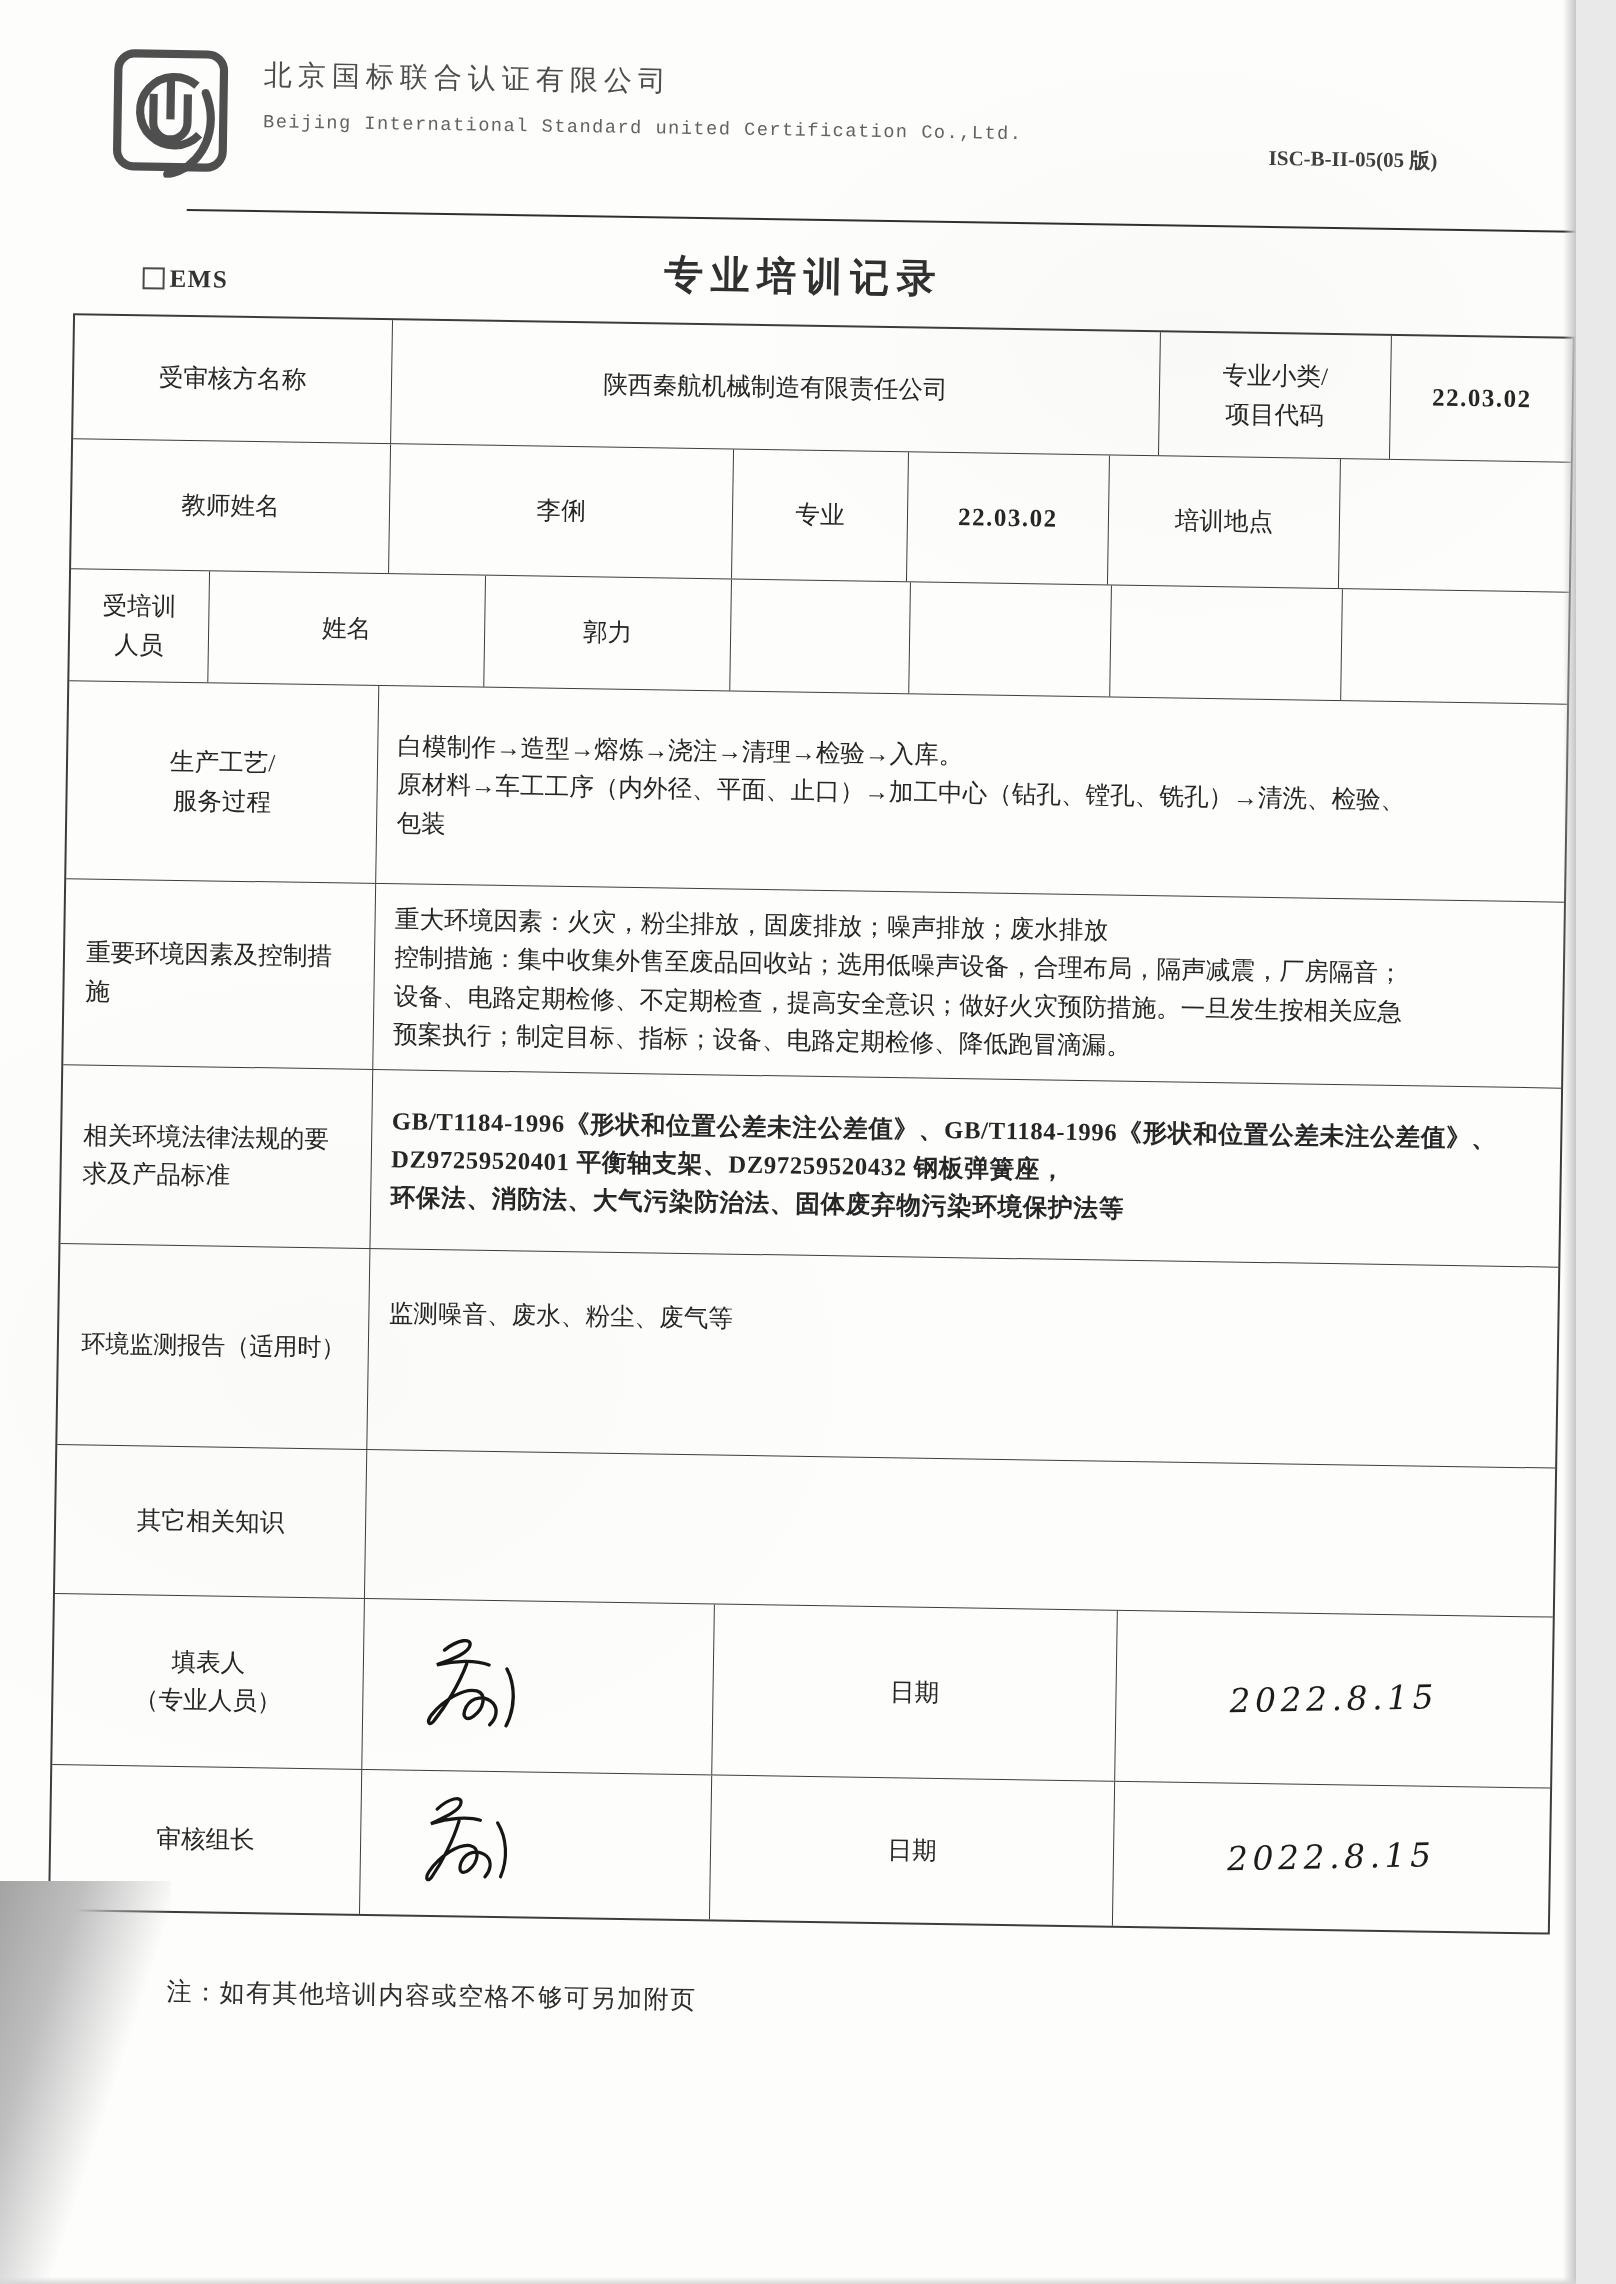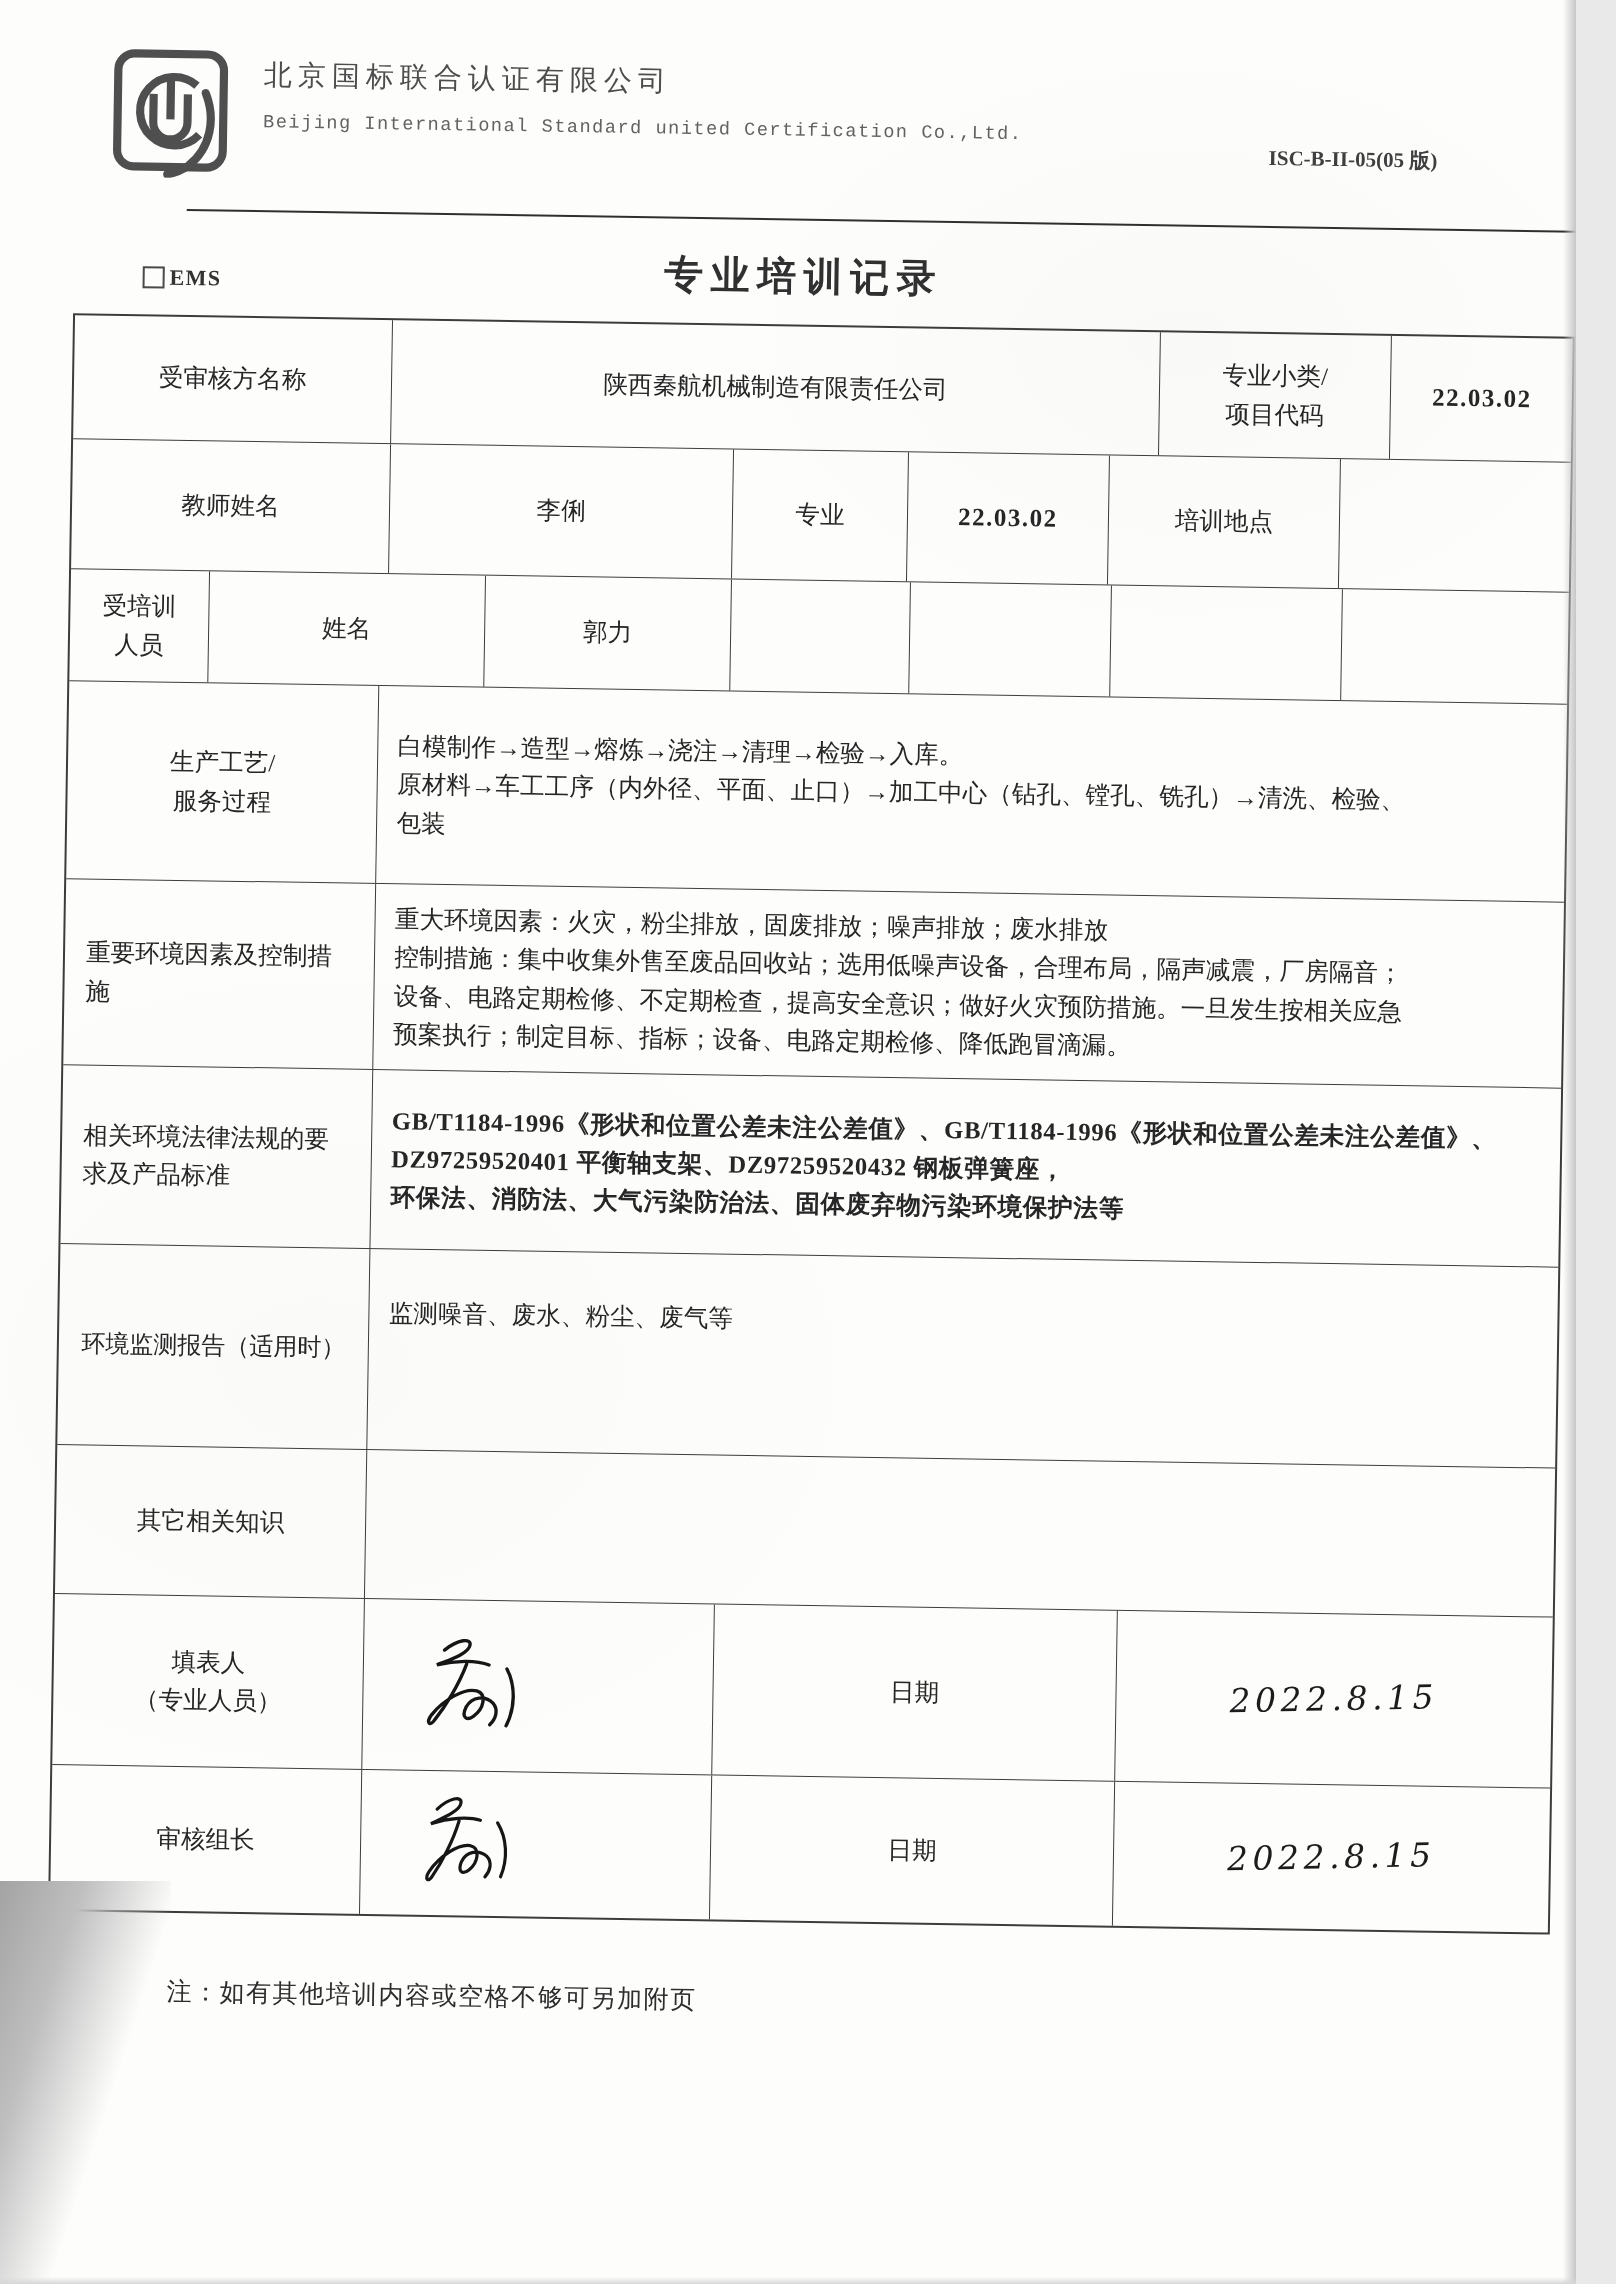--- a/index.html
+++ b/index.html
@@ -25,21 +25,21 @@
   .co-cn{position:absolute;left:153px;top:16.4px;font-size:28px;letter-spacing:6px;color:#4d4d4d;white-space:nowrap;}
   .co-en{position:absolute;left:153px;top:72px;font-size:18.6px;letter-spacing:1.5px;color:#626262;
          font-family:"Liberation Mono","DejaVu Sans Mono",monospace;white-space:nowrap;}
   .doc-code{position:absolute;left:1159px;top:88px;font-size:21px;font-weight:600;color:#3f3f3f;white-space:nowrap;}
   .hdr-rule{position:absolute;left:78px;top:170px;width:1460px;height:2.2px;background:#2f2f2f;}
 
   .title{position:absolute;left:0;top:237px;width:1616px;text-align:center;font-size:39px;
          letter-spacing:7.5px;font-weight:600;color:#303030;}
   .ems{position:absolute;left:147px;top:262px;display:flex;align-items:center;gap:4.5px;}
   .ems-box{width:22.4px;height:22.4px;border:2.2px solid#4a4a4a;box-sizing:border-box;}
-  .ems-lab{font-size:22px;font-weight:700;color:#333;letter-spacing:1.5px;}
+  .ems-lab{font-size:25px;font-weight:700;color:#333;letter-spacing:1.5px;}
 
   
   .ftable{position:absolute;left:78px;top:312px;width:1498px;border:2.2px solid #3c3c3c;box-sizing:content-box;}
   .row{display:grid;box-sizing:border-box;}
   .row + .row{border-top:1.5px solid #3c3c3c;}
   .cell{box-sizing:border-box;display:flex;align-items:center;justify-content:center;
         font-size:24.6px;line-height:1.55;color:#262626;white-space:pre-line;text-align:center;}
   .row > .cell + .cell{border-left:1.5px solid #3c3c3c;}
   .cell.left{justify-content:flex-start;text-align:left;padding:10.4px 19.4px;}
   .cell.lab-wrap{justify-content:flex-start;text-align:left;padding:0 21px;align-items:center;}

